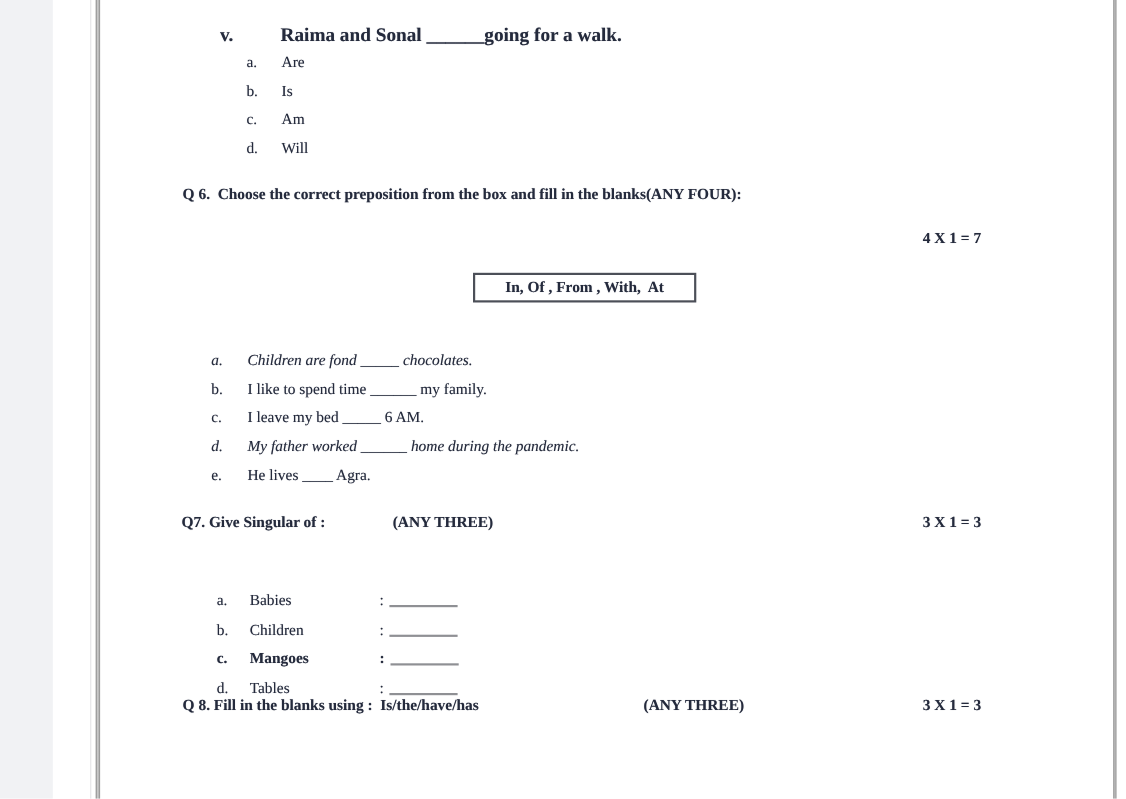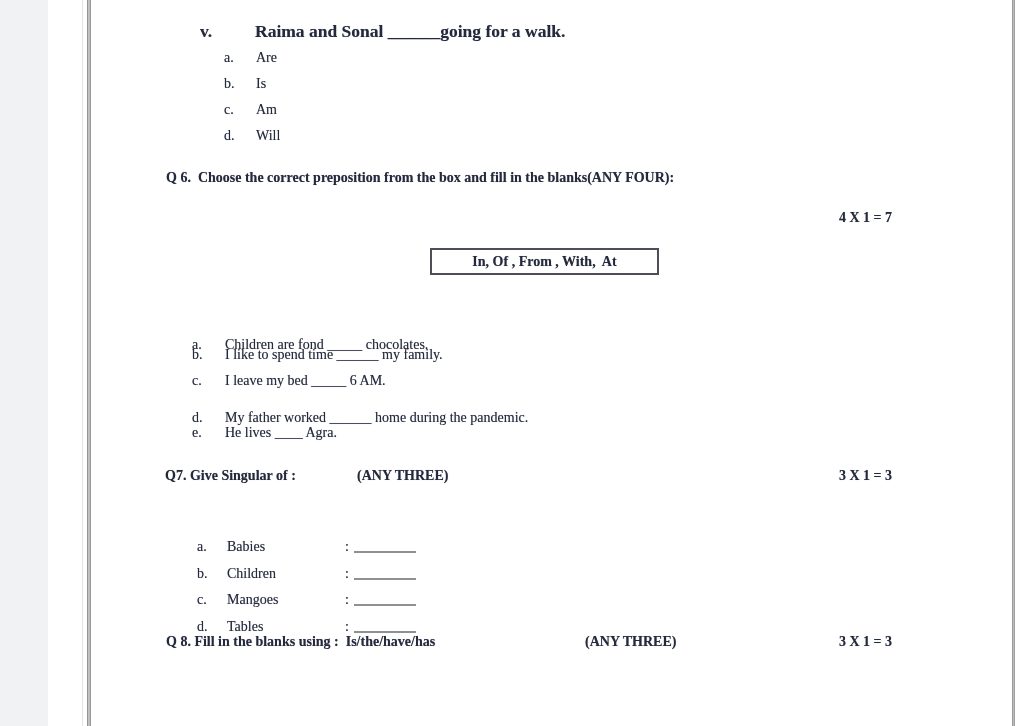--- a/index.html
+++ b/index.html
@@ -28,21 +28,21 @@
   .opt-letter{display:inline-block;width:32px;}
   .q6-row{left:192px;}
   .q6-letter{display:inline-block;width:33px;}
   .q7-row{left:197px;}
   .q7-letter{display:inline-block;width:30px;}
   .q7-word{display:inline-block;width:118px;margin-top:28px;}
   .q7-blank{display:inline-block;width:62px;margin-left:5px;position:relative;top:2px;
     border-bottom:2px solid #8f9094;}
 
   .word-box{
-    left:430px;top:248px;width:229px;height:27px;box-sizing:border-box;
+    left:430px;top:248px;width:203px;height:27px;box-sizing:border-box;
     border:2px solid #4c4f58;text-align:center;line-height:23px;
   }
   .marks{right:132px;text-align:right;}
 </style>
 </head>
 <body>
 
 <div class="abs left-gutter"></div>
 <div class="abs thin-line"></div>
 <div class="abs page-edge-left"></div>
@@ -61,47 +61,47 @@
   <span class="opt-letter">c.</span><span>Am</span>
 </div>
 <div class="abs ink fs17 opt-row" style="top:125px;">
   <span class="opt-letter">d.</span><span>Will</span>
 </div>
 
 <div class="abs ink b fs17 pre" style="left:166px;top:167px;">Q 6.  Choose the correct preposition from the box and fill in the blanks(ANY FOUR):</div>
 <div class="abs ink b fs17 marks" style="top:207px;">4 X 1 = 7</div>
 <div class="abs ink b fs17 pre word-box">In, Of , From , With,  At</div>
 
-<div class="abs ink fs17 q6-row" style="top:334px;">
+<div class="abs ink fs17 q6-row" style="top:318px;font-style:italic;">
   <span class="q6-letter">a.</span><span class="pre">Children are fond _____ chocolates.</span>
 </div>
 <div class="abs ink fs17 q6-row" style="top:344px;">
   <span class="q6-letter">b.</span><span class="pre">I like to spend time ______ my family.</span>
 </div>
 <div class="abs ink fs17 q6-row" style="top:370px;">
   <span class="q6-letter">c.</span><span class="pre">I leave my bed _____ 6 AM.</span>
 </div>
-<div class="abs ink fs17 q6-row" style="top:407px;">
+<div class="abs ink fs17 q6-row" style="top:396px;font-style:italic;">
   <span class="q6-letter">d.</span><span class="pre">My father worked ______ home during the pandemic.</span>
 </div>
 <div class="abs ink fs17 q6-row" style="top:422px;">
   <span class="q6-letter">e.</span><span class="pre">He lives ____ Agra.</span>
 </div>
 
 <div class="abs ink b fs17 pre" style="left:165px;top:465px;">Q7. Give Singular of :</div>
 <div class="abs ink b fs17" style="left:357px;top:465px;">(ANY THREE)</div>
 <div class="abs ink b fs17 marks" style="top:465px;">3 X 1 = 3</div>
 
 <div class="abs ink fs17 q7-row" style="top:508px;">
   <span class="q7-letter">a.</span><span class="q7-word">Babies</span><span>:</span><span class="q7-blank"></span>
 </div>
 <div class="abs ink fs17 q7-row" style="top:535px;">
   <span class="q7-letter">b.</span><span class="q7-word">Children</span><span>:</span><span class="q7-blank"></span>
 </div>
-<div class="abs ink fs17 q7-row" style="top:561px;">
+<div class="abs ink fs17 q7-row" style="top:561px;font-weight:bold;">
   <span class="q7-letter">c.</span><span class="q7-word">Mangoes</span><span>:</span><span class="q7-blank"></span>
 </div>
 <div class="abs ink fs17 q7-row" style="top:588px;">
   <span class="q7-letter">d.</span><span class="q7-word">Tables</span><span>:</span><span class="q7-blank"></span>
 </div>
 
 <div class="abs ink b fs17 pre" style="left:166px;top:631px;">Q 8. Fill in the blanks using :  Is/the/have/has</div>
 <div class="abs ink b fs17" style="left:585px;top:631px;">(ANY THREE)</div>
 <div class="abs ink b fs17 marks" style="top:631px;">3 X 1 = 3</div>
 

